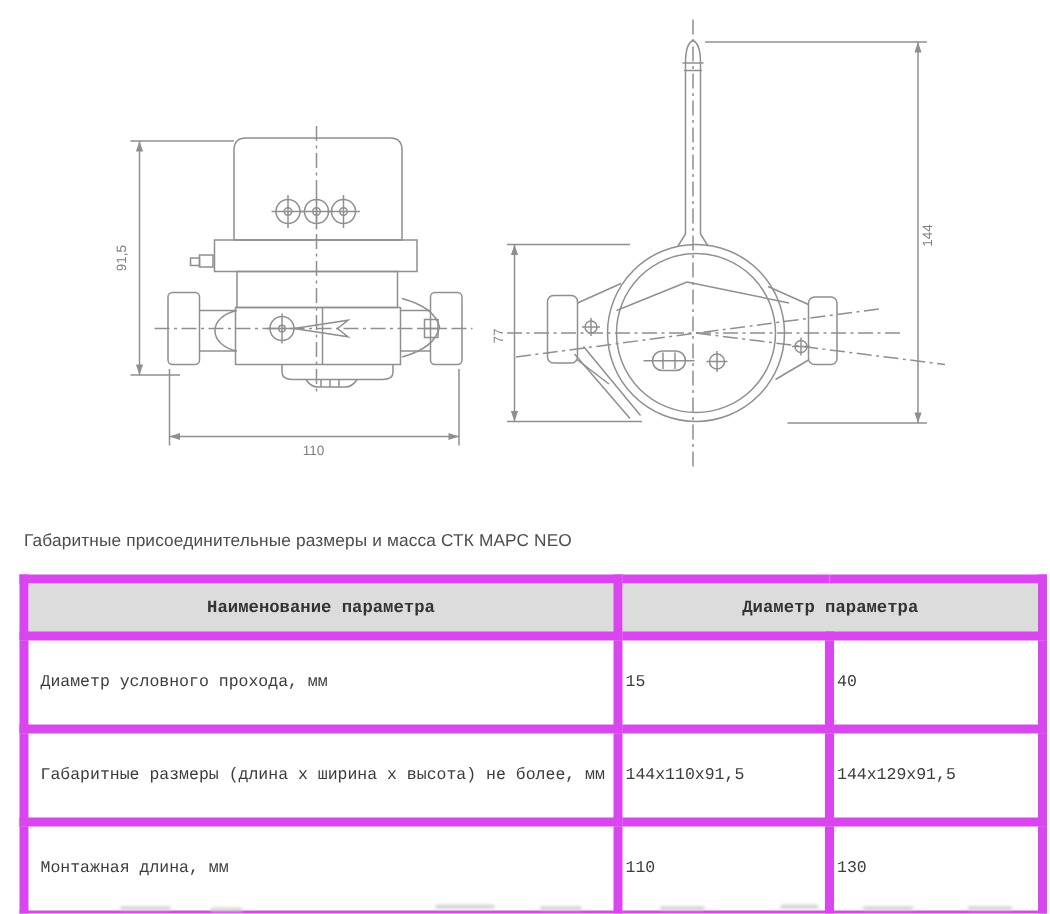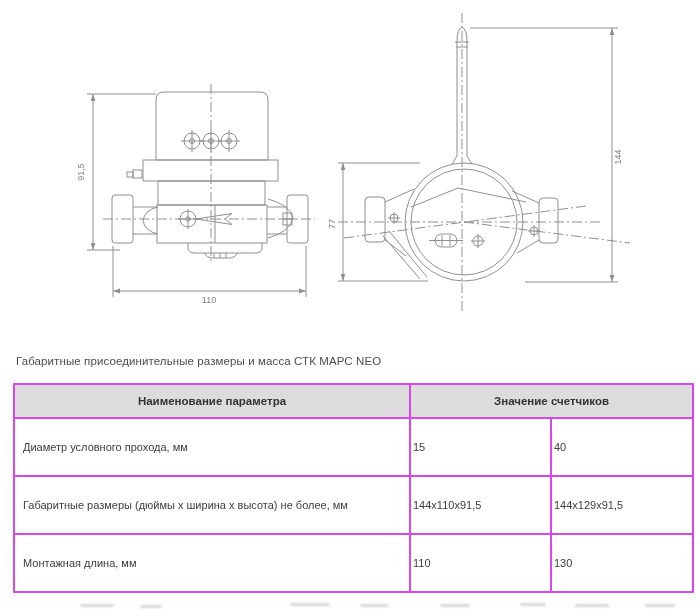--- a/index.html
+++ b/index.html
@@ -12,22 +12,22 @@
   .section-title{
     position:absolute;left:16px;top:355px;font-size:11.5px;color:#4c4c4c;letter-spacing:.1px;
   }
   table.params{
     position:absolute;left:13px;top:383px;width:679px;
     border-collapse:collapse;table-layout:fixed;
     font-size:11px;color:#3c3c3c;
     border:2px solid #4c4c4c;
   }
   table.params th, table.params td{
-    border:2px solid #d946ef;
-    overflow:hidden;white-space:nowrap;
+    border:6px solid #d946ef;
+    overflow:hidden;white-space:nowrap;font-family:Liberation Mono, monospace;
   }
   table.params th{
     background:#dcdcdc;height:30px;font-weight:bold;font-size:11.5px;color:#333;
     text-align:center;
   }
   table.params td{height:24px;padding:16px 8px;}
   table.params td.val{padding:0 2px;}
   .artifacts{position:absolute;left:0;top:600px;width:700px;height:9px;}
   .artifacts span{
     position:absolute;height:3px;background:#c9c9c9;filter:blur(1.2px);opacity:.75;border-radius:2px;
@@ -195,31 +195,31 @@
 
   <table class="params">
     <colgroup>
         <col style="width:396px">
         <col style="width:141px">
         <col style="width:142px">
       </colgroup>
     <thead>
       <tr>
         <th>Наименование параметра</th>
-        <th colspan="2">Значение счетчиков</th>
+        <th colspan="2">Диаметр параметра</th>
       </tr>
     </thead>
     <tbody>
       <tr>
         <td>Диаметр условного прохода, мм</td>
         <td class="val">15</td>
         <td class="val">40</td>
       </tr>
       <tr>
-        <td>Габаритные размеры (дюймы х ширина х высота) не более, мм</td>
+        <td>Габаритные размеры (длина х ширина х высота) не более, мм</td>
         <td class="val">144х110х91,5</td>
         <td class="val">144х129х91,5</td>
       </tr>
       <tr>
         <td>Монтажная длина, мм</td>
         <td class="val">110</td>
         <td class="val">130</td>
       </tr>
     </tbody>
   </table>

